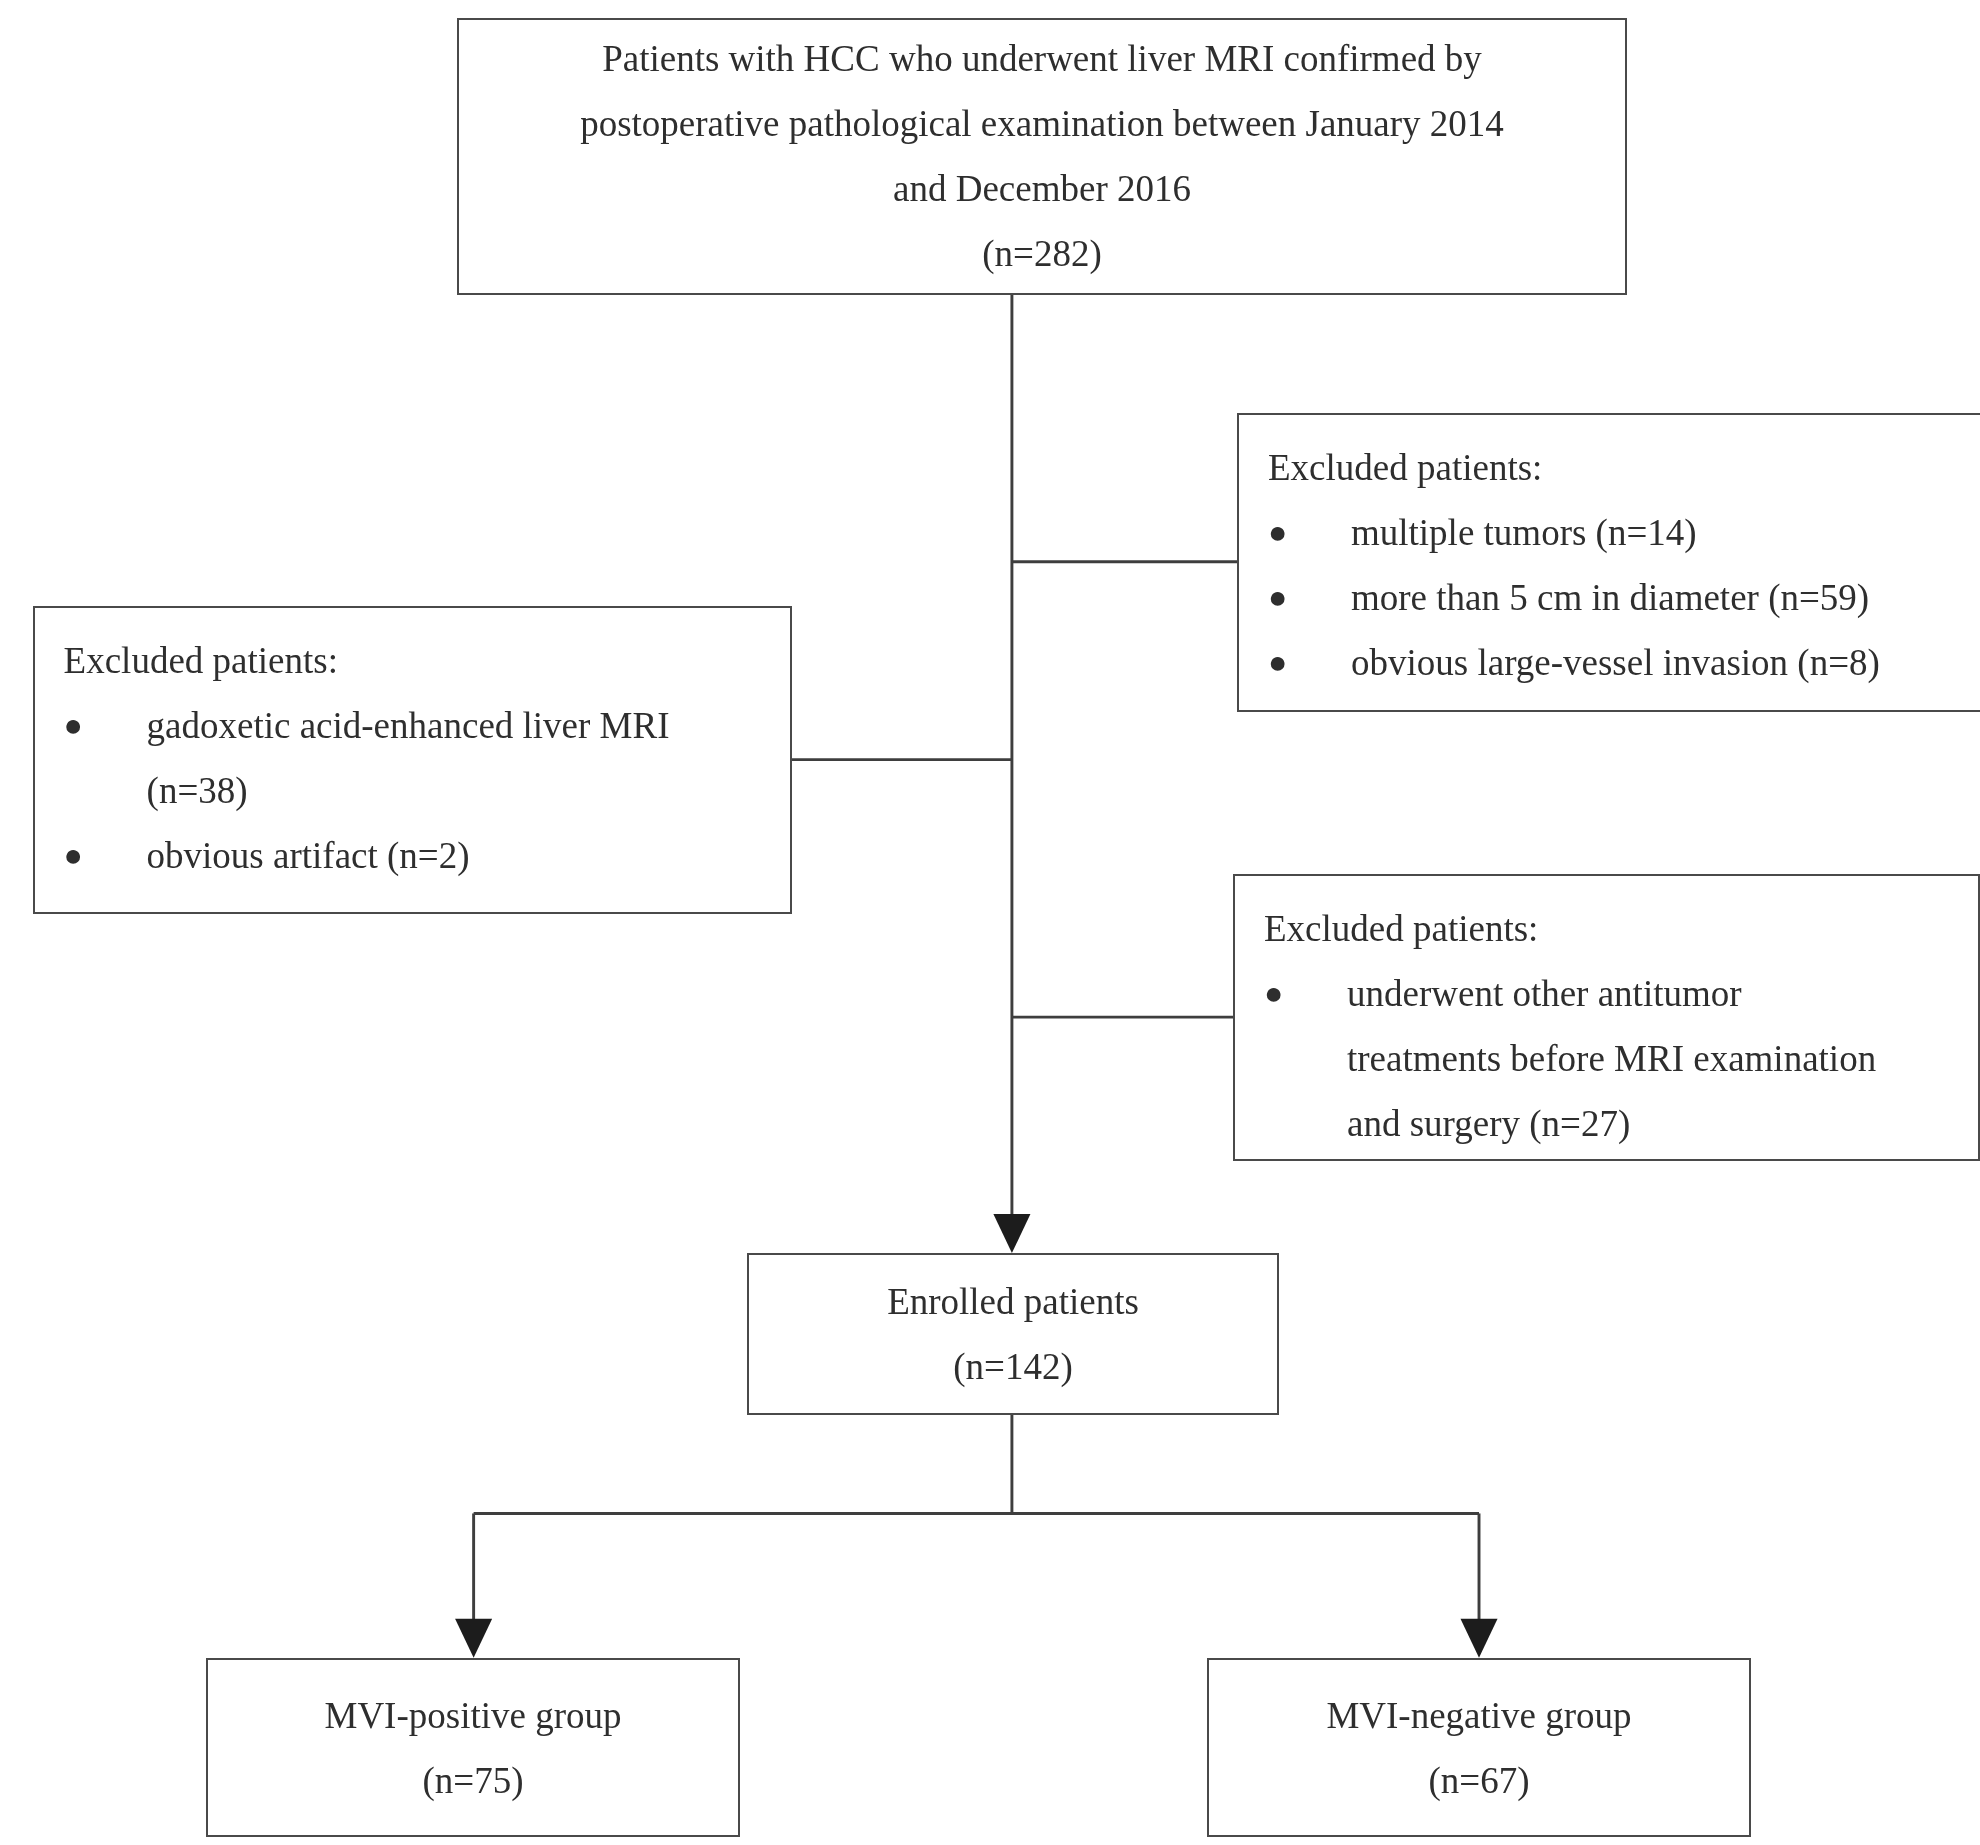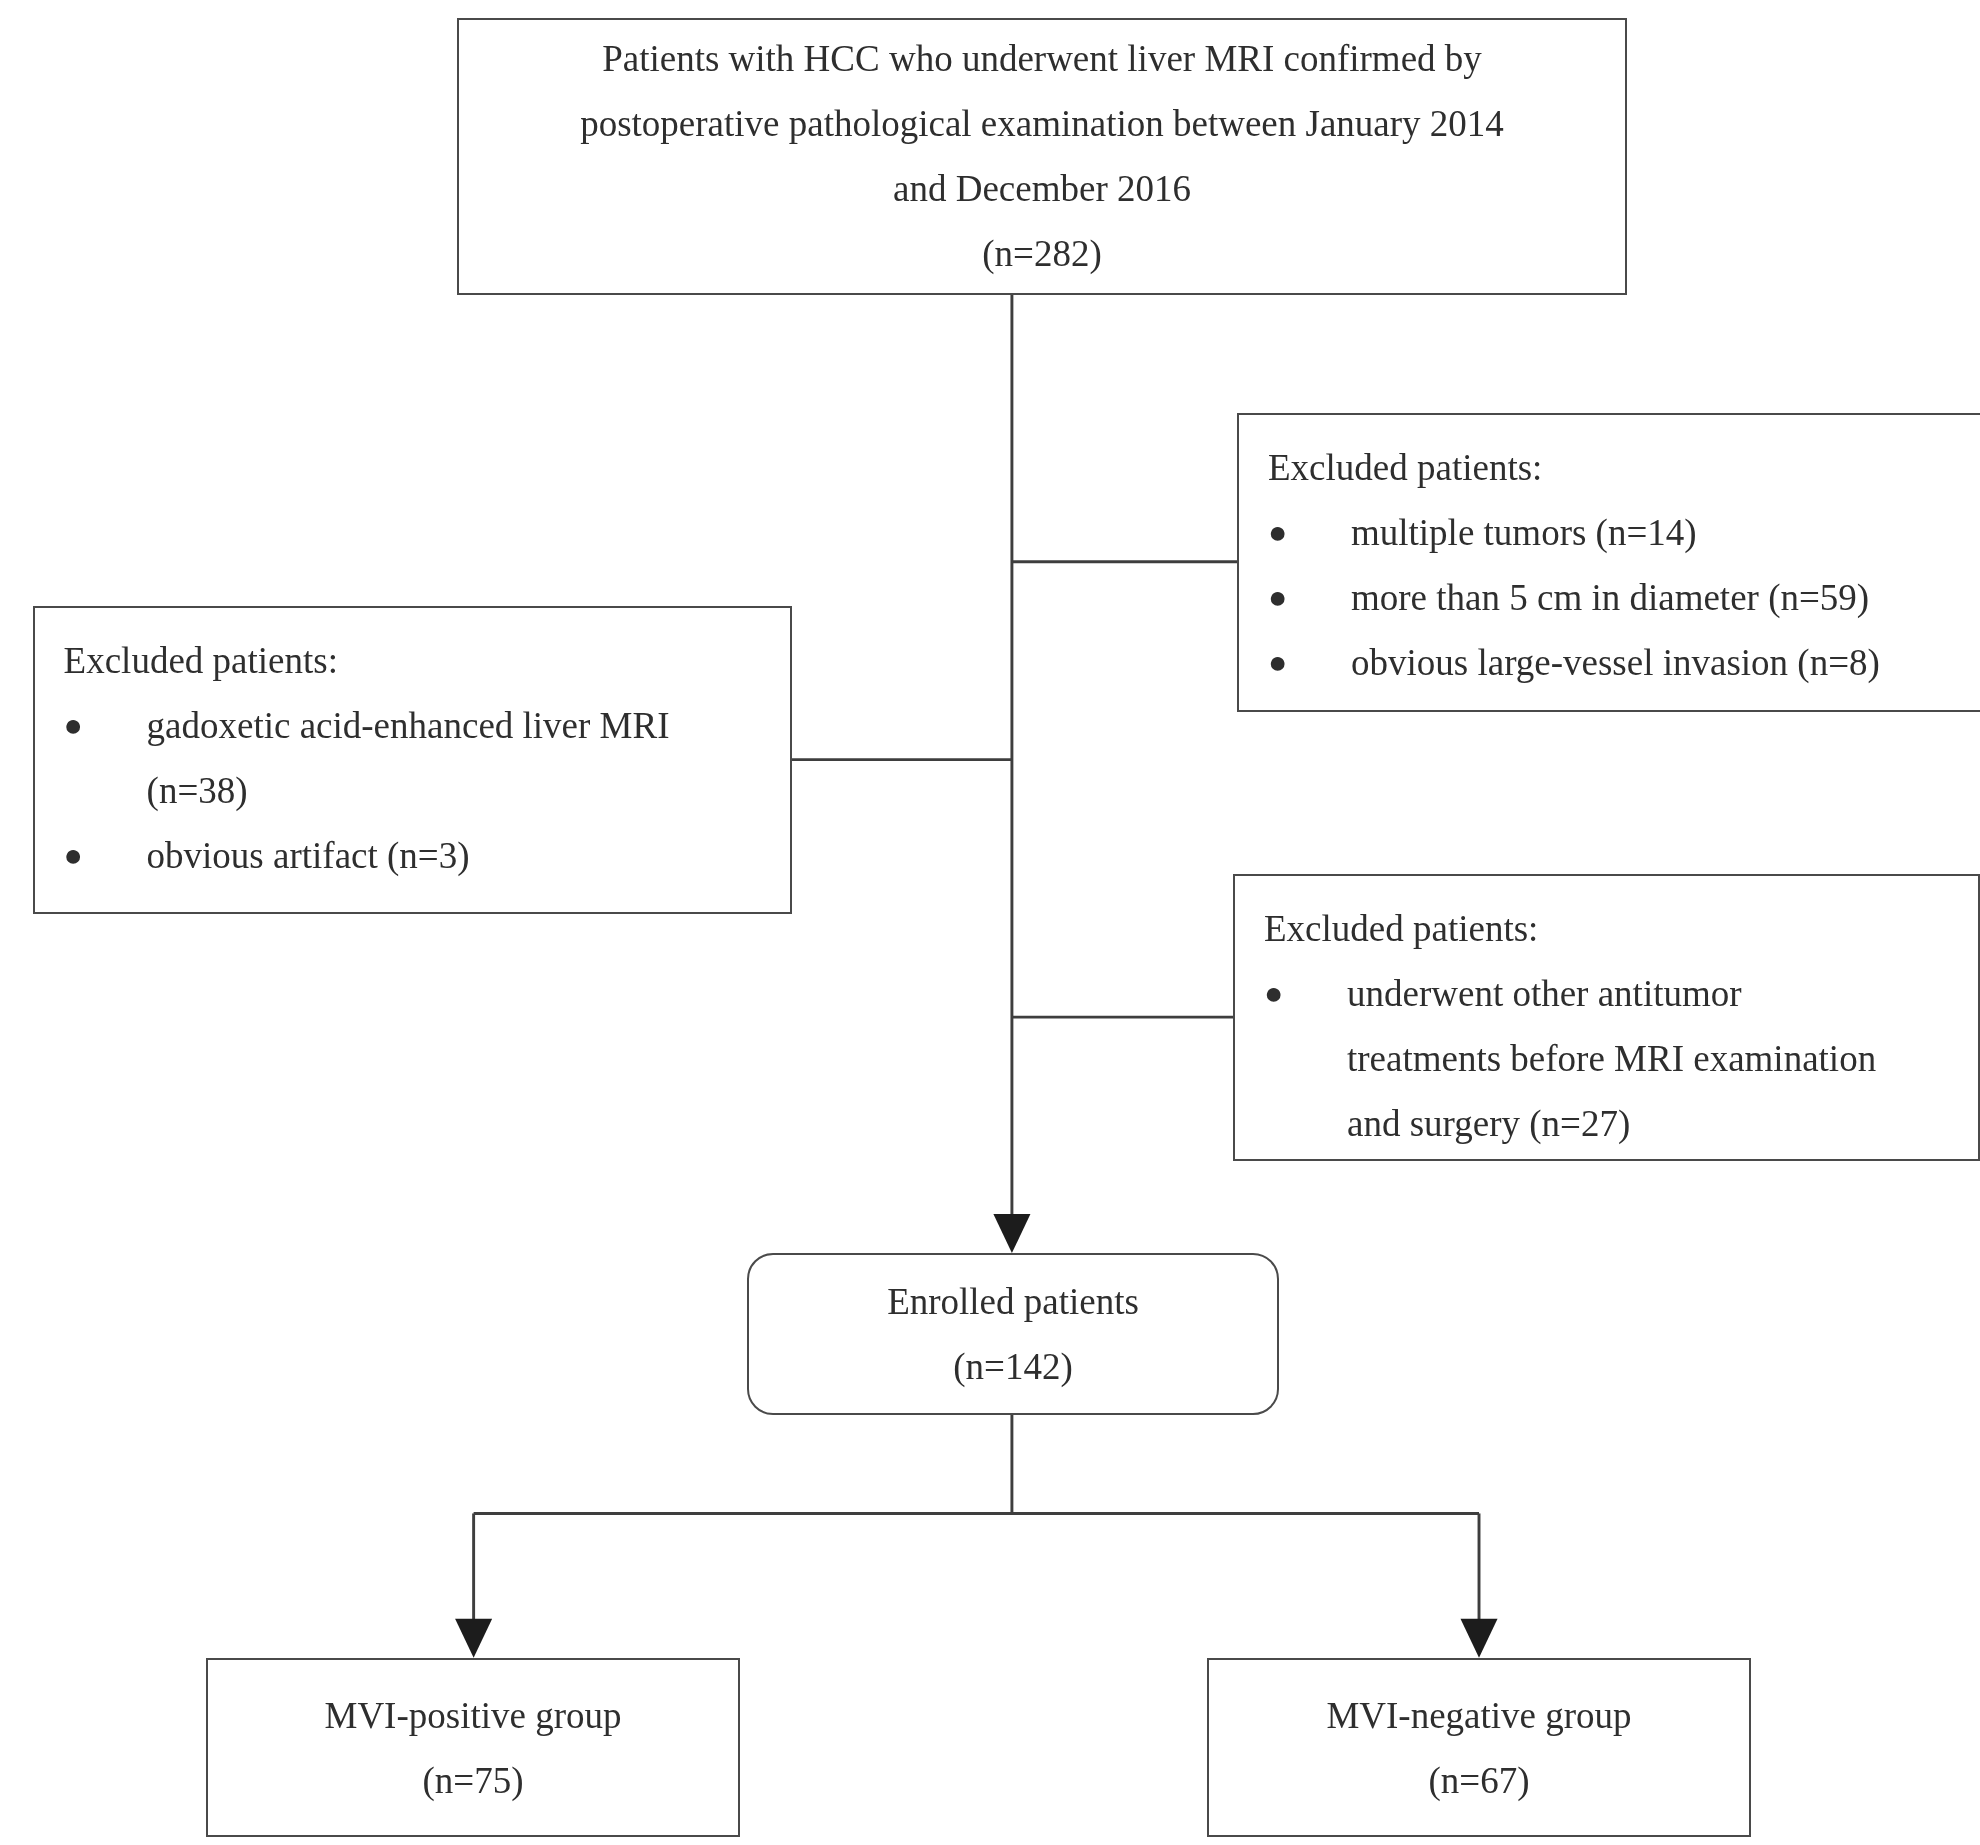--- a/index.html
+++ b/index.html
@@ -44,21 +44,21 @@
     font-size: 32px;
     line-height: 65px;
   }
   .bullet-text { white-space: pre-line; }
 
   
   #node-top        { left: 439px;  top: 17.6px;   width: 1170px; height: 277px; }
   #node-excl-ur    { left: 1219px; top: 413px;  width: 746px;  height: 299px; }
   #node-excl-left  { left: 14.6px;   top: 606px;  width: 759px;  height: 308px; }
   #node-excl-lr    { left: 1215px; top: 874px;  width: 747px;  height: 287px; }
-  #node-enrolled   { left: 729px;  top: 1253px; width: 532px;  height: 162px; border-radius: 26px; }
+  #node-enrolled   { left: 729px;  top: 1253px; width: 532px;  height: 162px; }
   #node-mvi-pos    { left: 188px;  top: 1658px; width: 534px;  height: 179px; }
   #node-mvi-neg    { left: 1189px; top: 1658px; width: 544px;  height: 179px; }
 </style>
 </head>
 <body>
 
 <div class="canvas">
 
   <svg class="connector-layer" viewBox="0 0 2031 1892" xmlns="http://www.w3.org/2000/svg">
     <g stroke="#3e3e3e" stroke-width="3" fill="none">
@@ -103,21 +103,21 @@
 
   <div class="node list-node" id="node-excl-left">
     <div class="list-heading">Excluded patients:</div>
     <div class="bullet-row">
       <span class="bullet-marker">●</span>
       <div class="bullet-text">gadoxetic acid-enhanced liver MRI
 (n=38)</div>
     </div>
     <div class="bullet-row">
       <span class="bullet-marker">●</span>
-      <div class="bullet-text">obvious artifact (n=3)</div>
+      <div class="bullet-text">obvious artifact (n=2)</div>
     </div>
   </div>
 
   <div class="node list-node" id="node-excl-lr">
     <div class="list-heading">Excluded patients:</div>
     <div class="bullet-row">
       <span class="bullet-marker">●</span>
       <div class="bullet-text">underwent other antitumor
 treatments before MRI examination
 and surgery (n=27)</div>

